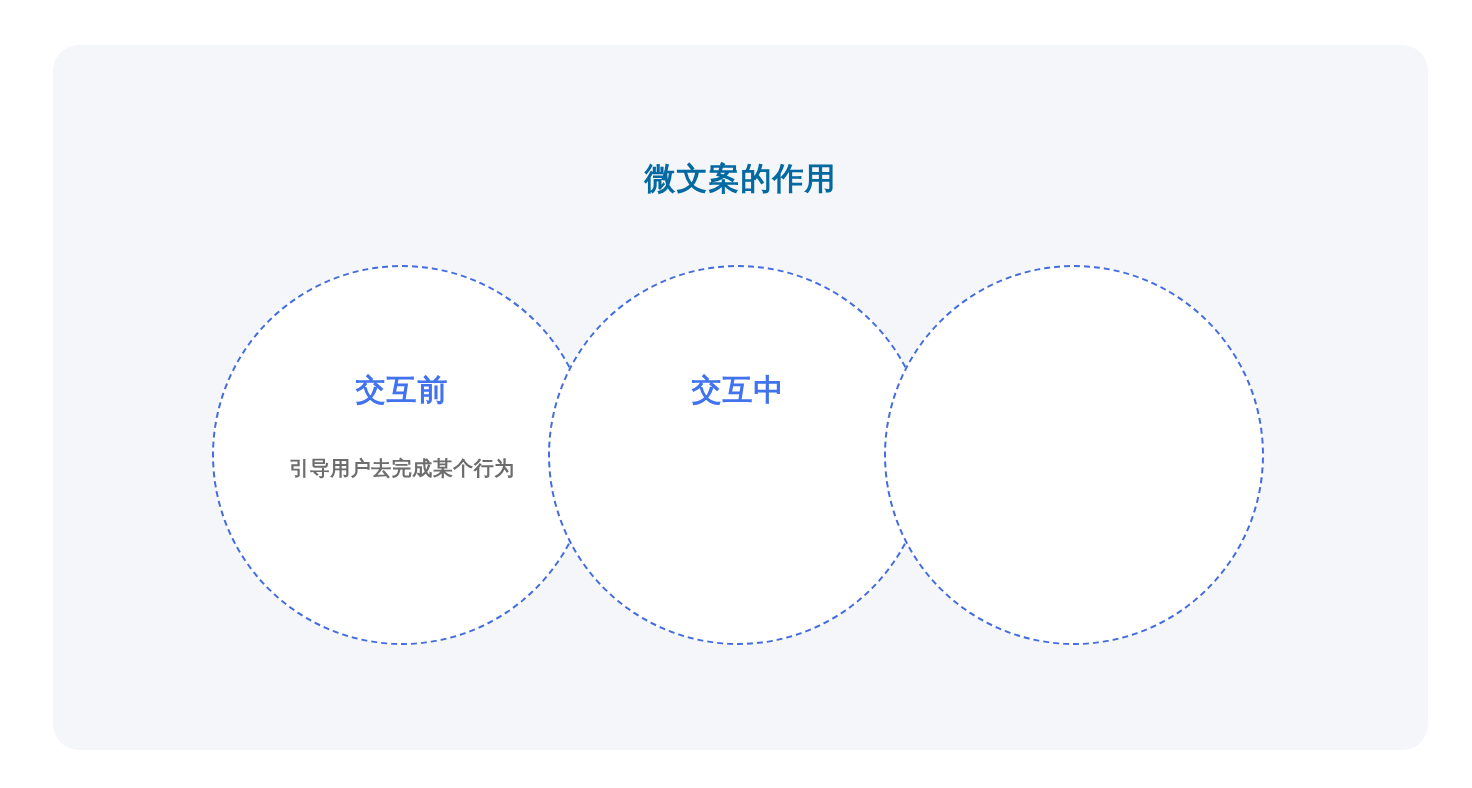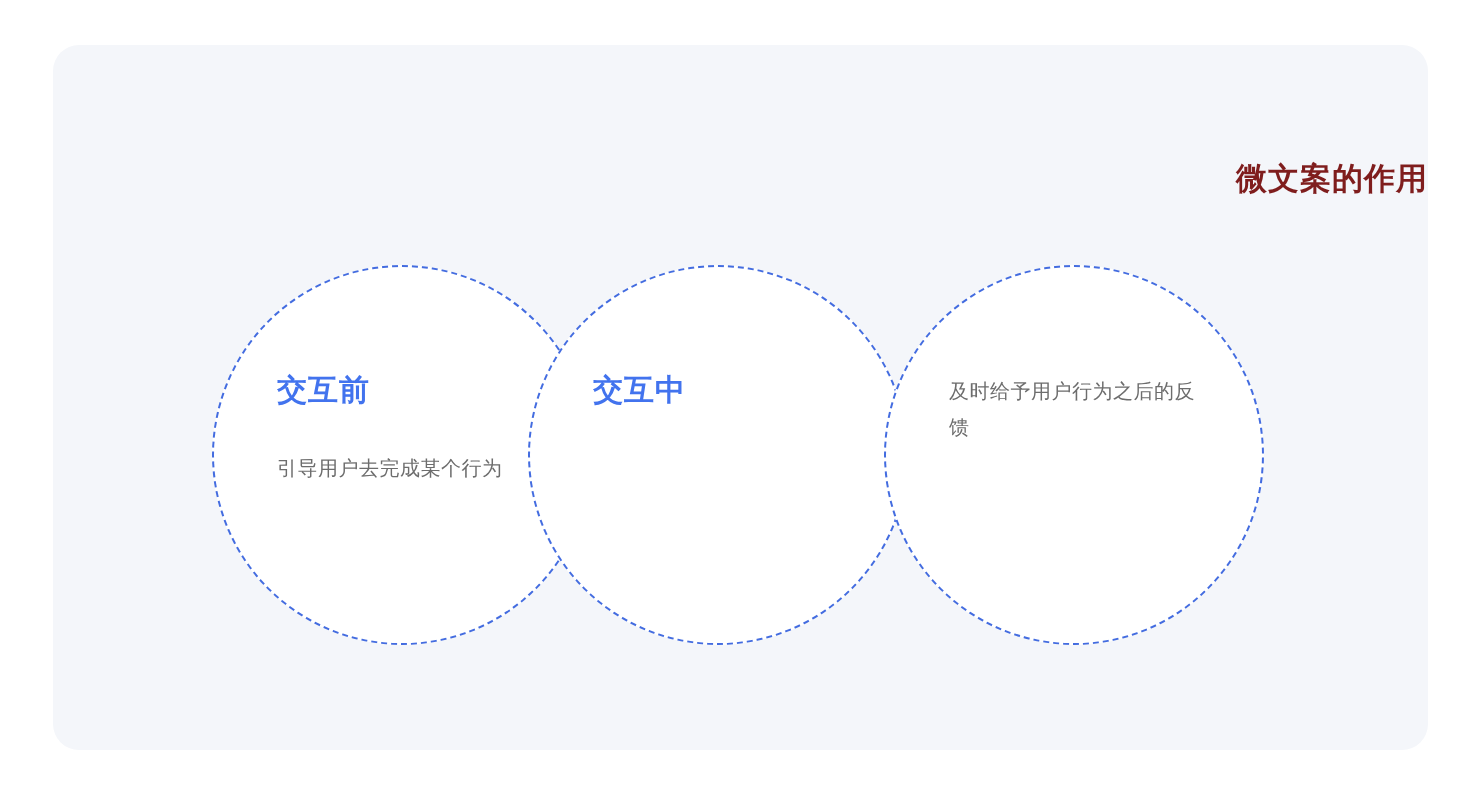--- a/index.html
+++ b/index.html
@@ -31,24 +31,24 @@
     background: #f4f6fa;
     border-radius: 26px;
   }
 
   
   #panel-title {
     position: absolute;
     left: 0;
     top: 118px;
     width: 100%;
-    text-align: right;
+    text-align: center;
     font-size: 31px;
     font-weight: bold;
-    color: #7f1d1d;
+    color: #0369a1;
     letter-spacing: 1px;
     line-height: 1;
     white-space: nowrap;
   }
 
   
   #circles {
     position: absolute;
     left: 159px;      
     top: 220px;       
@@ -64,47 +64,49 @@
     box-sizing: border-box;
     border-radius: 50%;
     border: 2px dashed #436ce0;
     background: #ffffff;
     display: flex;
     flex-direction: column;
     align-items: center;
     justify-content: flex-start;
   }
   .circle.c1 { left: 0px; }
-  .circle.c2 { left: 316px; }
+  .circle.c2 { left: 336px; }
   .circle.c3 { left: 672px; }
 
   .circle-inner {
     position: absolute;
     left: 50%;
     top: 106px;
     transform: translateX(-50%);
     width: 250px;
+    text-align: center;
   }
 
   .circle-heading {
     font-size: 30px;
     font-weight: bold;
     color: #4273ee;
     letter-spacing: 1px;
     line-height: 1.1;
     margin: 0 0 44px 0;
     white-space: nowrap;
   }
 
   .circle-body {
     font-size: 20px;
     color: #6d6d6d;
     line-height: 1.8;
     letter-spacing: 0.5px;
     margin: 0;
+    font-weight: bold;
   }
 </style>
 </head>
 <body>
 
 <div id="stage">
 
   <div id="panel">
 
     <div id="panel-title">微文案的作用</div>
@@ -119,19 +121,18 @@
       </div>
 
       <div class="circle c2">
         <div class="circle-inner">
           <div class="circle-heading">交互中</div>
         </div>
       </div>
 
       <div class="circle c3">
         <div class="circle-inner">
-          <div class="circle-body">及时给予用户行为之后的反馈</div>
         </div>
       </div>
 
     </div>
   </div>
 </div>
 
 </body></html>

